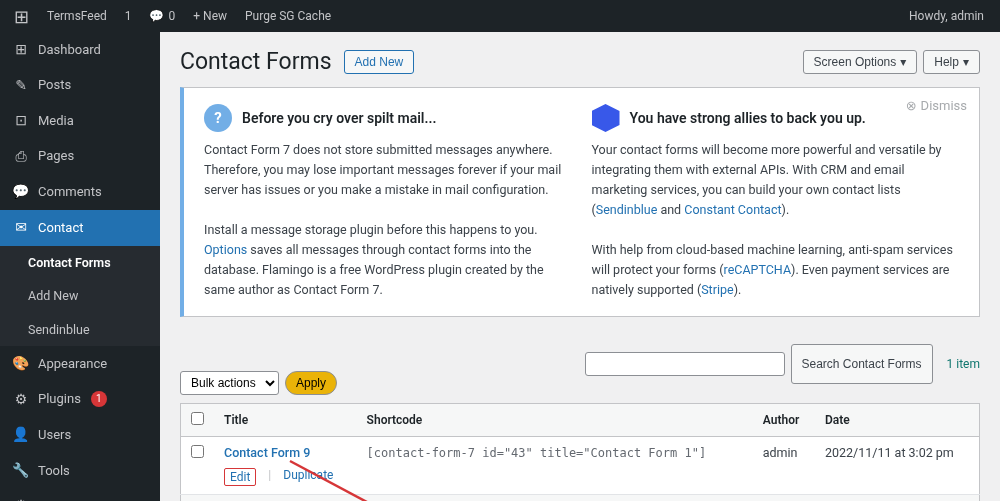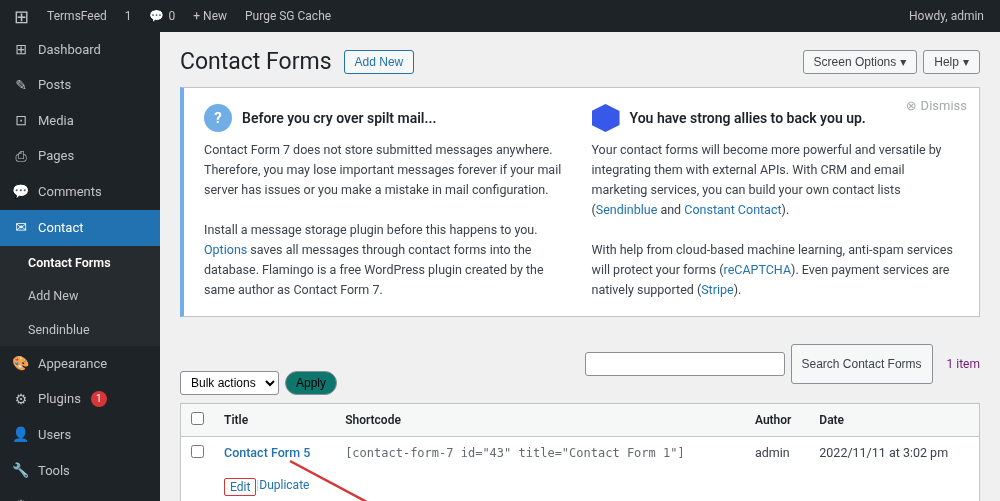--- a/index.html
+++ b/index.html
@@ -176,28 +176,28 @@
 
     .bulk-select {
       border: 1px solid #8c8f94;
       padding: 3px 6px;
       border-radius: 3px;
       font-size: 12px;
       background: #fff;
       cursor: pointer;
     }
     .btn-apply {
-      background: #0f766e;
+      background: #eab308;
       border: 1px solid #8c8f94;
       padding: 4px 10px;
       border-radius: 12px;
       cursor: pointer;
       font-size: 12px;
     }
-    .item-count { font-size: 12px; color: #701a75; margin-left: 8px; }
+    .item-count { font-size: 12px; color: #0f766e; margin-left: 8px; }
 
     
     .cf-table {
       width: 100%;
       border-collapse: collapse;
       background: #fff;
       border: 1px solid #c3c4c7;
     }
     .cf-table thead th {
       background: #f6f7f7;
@@ -210,21 +210,21 @@
     }
     .cf-table thead th.cb { width: 28px; }
     .cf-table tbody td {
       padding: 8px 10px;
       border-bottom: 1px solid #e2e4e7;
       vertical-align: top;
       font-size: 12.5px;
     }
     .cf-table .cb-cell { width: 28px; }
     .form-name-link { color: #2271b1; text-decoration: none; font-weight: 500; }
-    .row-actions { margin-top: 18px; display: flex; gap: 0; font-size: 12px; }
+    .row-actions { margin-top: 8px; display: flex; gap: 12px; font-size: 12px; }
     .row-action-edit {
       color: #2271b1;
       cursor: pointer;
       border: 1px solid #d63638;
       padding: 1px 5px;
       border-radius: 2px;
       text-decoration: none;
     }
     .row-action-dup {
       color: #2271b1;
@@ -407,21 +407,21 @@
             <th>Author</th>
             <th>Date</th>
           </tr>
         </thead>
         <tbody>
           <tr>
             <td class="cb-cell">
               <input type="checkbox" style="">
             </td>
             <td>
-              <a href="#" class="form-name-link">Contact Form 5</a>
+              <a href="#" class="form-name-link">Contact Form 9</a>
               <div class="row-actions">
                 <a href="#" class="row-action-edit">Edit</a>
                 <span class="row-action-sep">|</span>
                 <a href="#" class="row-action-dup">Duplicate</a>
               </div>
             </td>
             <td>
               <span class="shortcode-text">[contact-form-7 id="43" title="Contact Form 1"]</span>
             </td>
             <td>admin</td>

